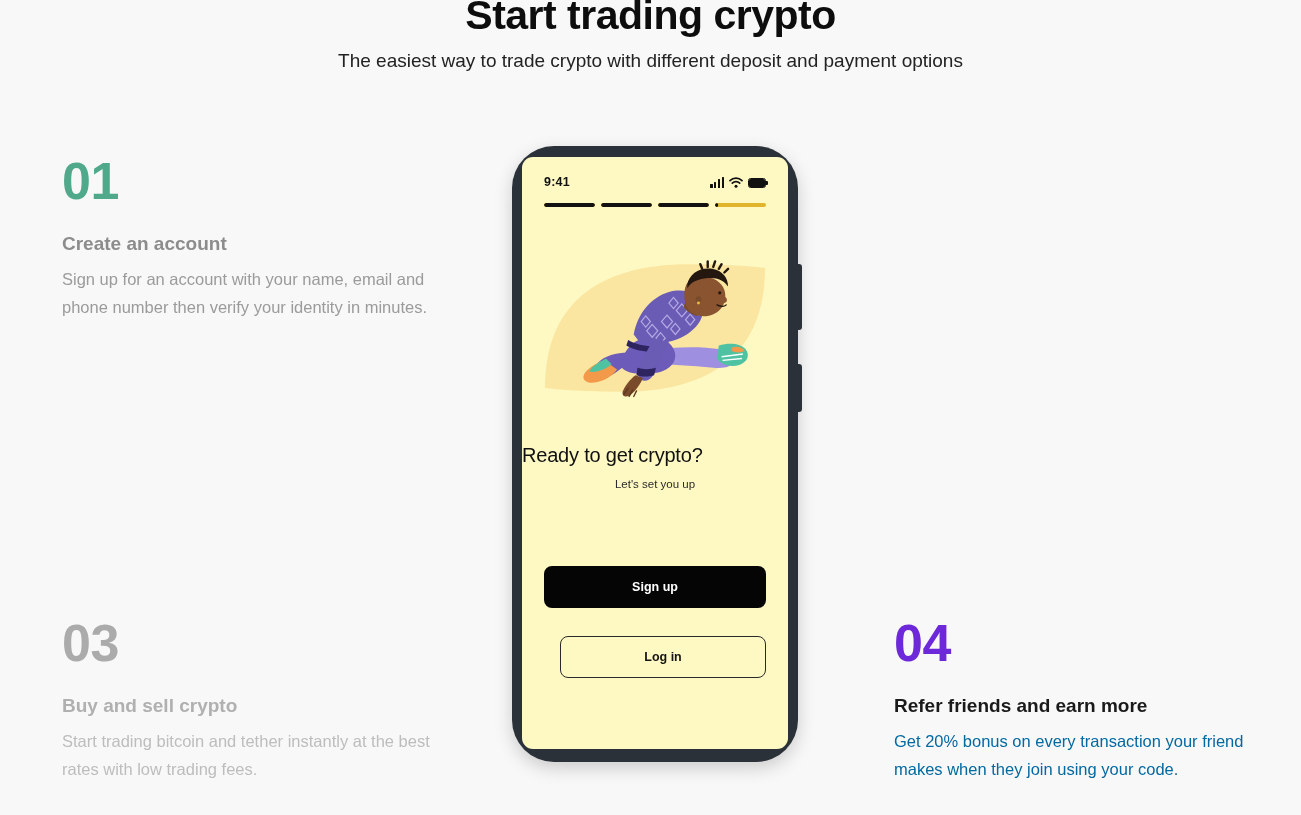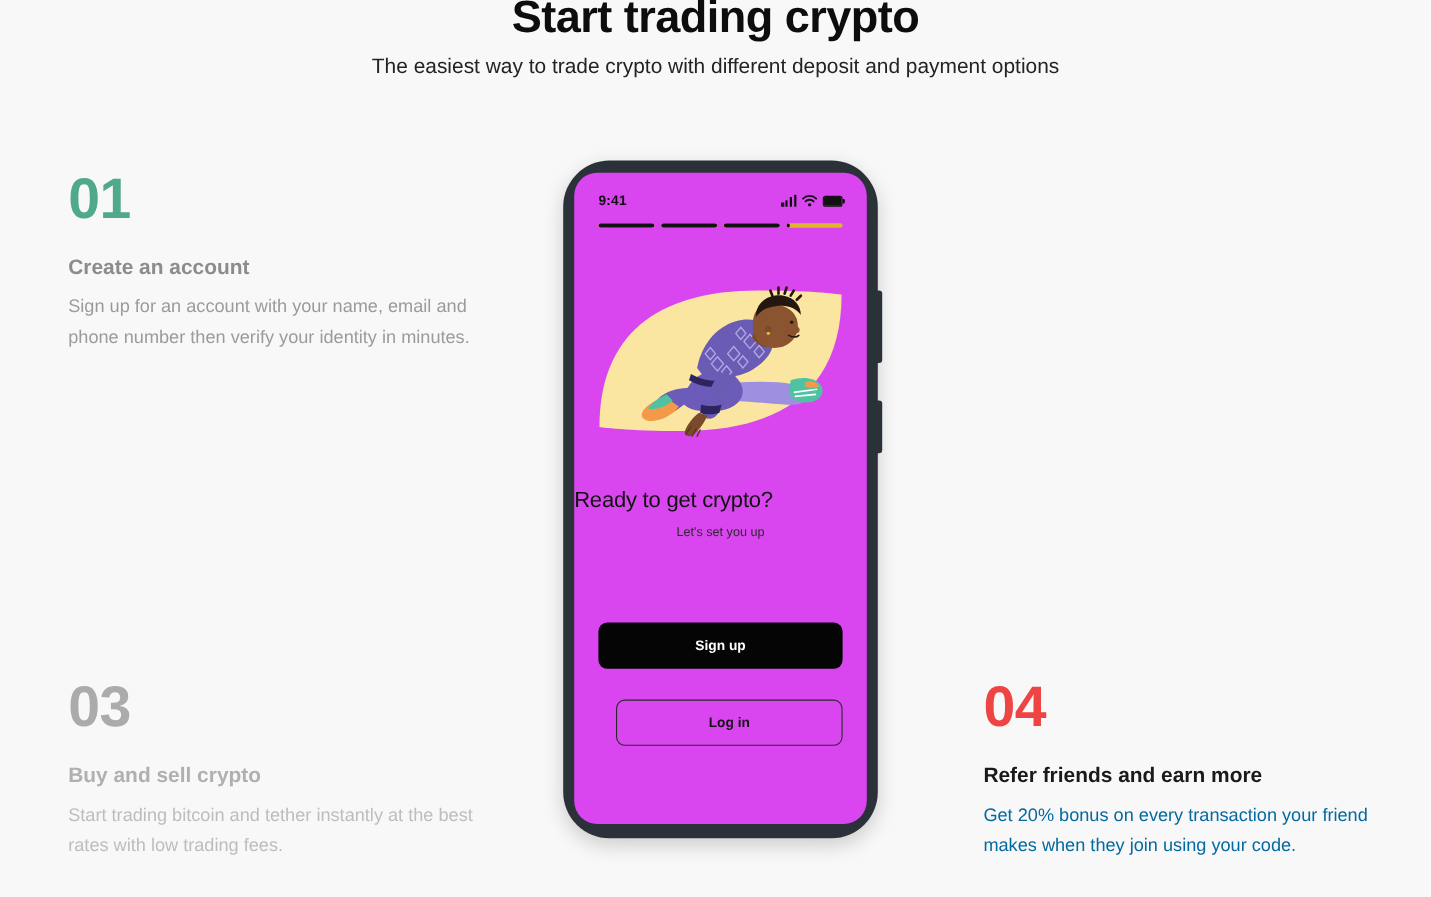--- a/index.html
+++ b/index.html
@@ -44,21 +44,21 @@
   .step.s02 .num  { color:#ABABAB; }
   .step.s02 .head { color:#B4B4B4; }
   .step.s02 .body { color:#BDBDBD; }
 
   .step.s03 { top:617px; left:62px; }
   .step.s03 .num  { color:#ABABAB; }
   .step.s03 .head { color:#B0B0B0; }
   .step.s03 .body { color:#BDBDBD; }
 
   .step.s04 { top:617px; left:894px; }
-  .step.s04 .num  { color:#ef4444; }
+  .step.s04 .num  { color:#6d28d9; }
   .step.s04 .head { color:#1A1A1A; }
   .step.s04 .body { color:#0369a1; }
 
   
   .phone {
     position:absolute; left:512px; top:146px;
     width:286px; height:616px;
     background:#2B3138;
     border-radius:42px;
     box-shadow:0 6px 18px rgba(0,0,0,0.18);
@@ -66,21 +66,21 @@
   }
   .phone-btn {
     position:absolute; left:284px; width:6px;
     background:#2B3138; border-radius:0 3px 3px 0;
   }
   .phone-btn.b1 { top:118px; height:66px; }
   .phone-btn.b2 { top:218px; height:48px; }
 
   .screen {
     position:relative; width:100%; height:100%;
-    background:#d946ef; border-radius:21px; overflow:hidden;
+    background:#fef9c3; border-radius:11px; overflow:hidden;
   }
 
   
   .statusbar {
     position:absolute; top:16px; left:0; width:100%; height:18px;
     display:flex; align-items:center; justify-content:space-between;
     padding:0 22px;
   }
   .clock { font-size:12.5px; font-weight:bold; color:#111; letter-spacing:0.2px; }
   .sysicons { display:flex; align-items:flex-end; gap:5px; }

